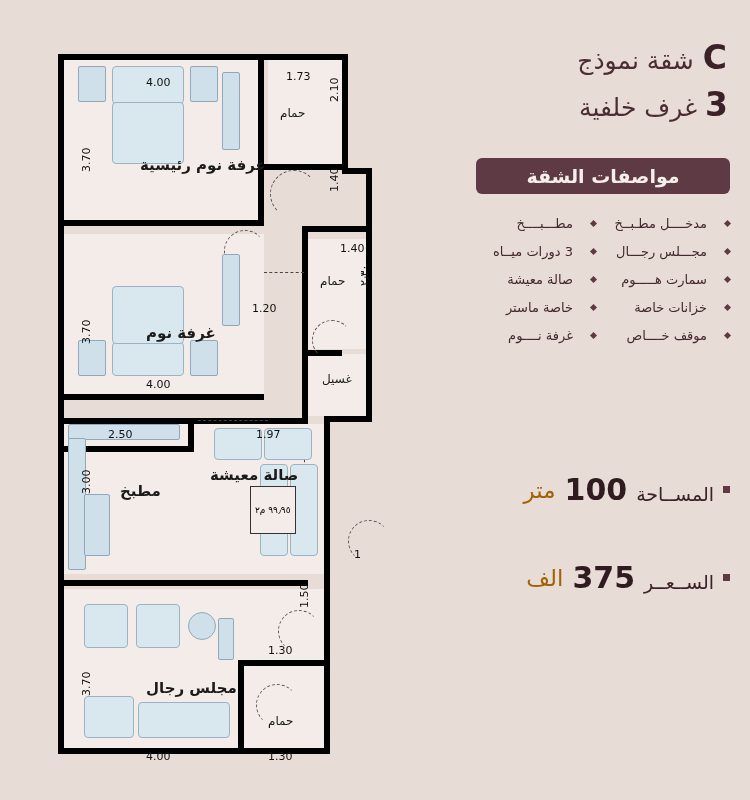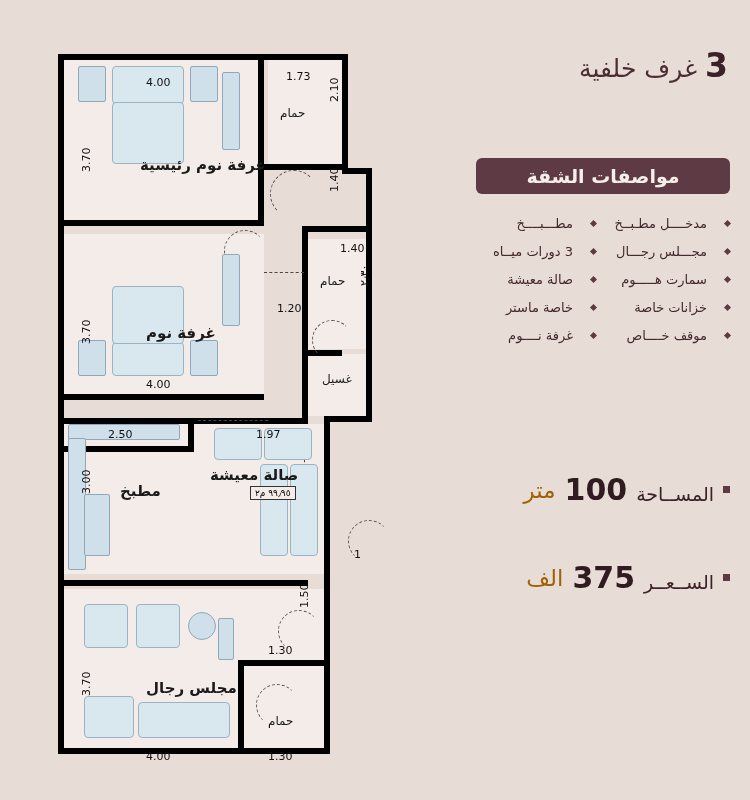--- a/index.html
+++ b/index.html
@@ -55,21 +55,21 @@
   .roomlbl{position:absolute;font-size:15px;color:#1a1a1a;direction:rtl;font-weight:bold;white-space:nowrap;}
   .roomlbl.sm{font-size:12px;font-weight:normal;}
   .dim{position:absolute;font-size:11px;color:#111;background:transparent;white-space:nowrap;}
   .dim.v{transform:rotate(-90deg);transform-origin:left top;}
   .furn{position:absolute;background:#cfe0ea;border:1px solid #8fa9ba;border-radius:2px;}
   .furn.soft{background:#d9e7ef;border-color:#9ab4c4;border-radius:4px;}
   .furn.round{border-radius:50%;}
   .door{position:absolute;border:1px dashed #444;border-radius:50%;border-color:#555 transparent transparent #555;}
   .dash{position:absolute;border-top:1px dashed #444;}
   .dash.v{border-top:none;border-left:1px dashed #444;}
-  .areatag{position:absolute;border:1px solid #333;padding:1px 4px;font-size:9px;background:#f4ece8;direction:rtl;}
+  .areatag{position:absolute;border:1px solid #333;padding:18px 4px;font-size:9px;background:#f4ece8;direction:rtl;}
 </style>
 </head>
 <body>
 
 <div id="page">
 
   <div class="plan">
 
     <div class="room" style="left:36px;top:36px;width:200px;height:160px;"></div>
     <div class="room" style="left:36px;top:210px;width:200px;height:160px;"></div>
@@ -154,37 +154,41 @@
     <div class="roomlbl sm" style="left:294px;top:348px;">غسيل</div>
     <div class="areatag" style="left:222px;top:462px;">٩٩٫٩٥ م٢</div>
 
     <div class="dim" style="left:118px;top:52px;">4.00</div>
     <div class="dim" style="left:258px;top:46px;">1.73</div>
     <div class="dim v" style="left:300px;top:78px;">2.10</div>
     <div class="dim v" style="left:52px;top:148px;">3.70</div>
     <div class="dim v" style="left:300px;top:168px;">1.40</div>
     <div class="dim" style="left:312px;top:218px;">1.40</div>
     <div class="dim v" style="left:330px;top:262px;">٢٫٣٠</div>
-    <div class="dim" style="left:249px;top:278px;text-align:right;">1.20</div>
+    <div class="dim" style="left:224px;top:278px;text-align:right;">1.20</div>
     <div class="dim v" style="left:52px;top:320px;">3.70</div>
     <div class="dim" style="left:118px;top:354px;">4.00</div>
     <div class="dim" style="left:80px;top:404px;">2.50</div>
     <div class="dim" style="left:228px;top:404px;">1.97</div>
     <div class="dim v" style="left:52px;top:470px;">3.00</div>
     <div class="dim v" style="left:270px;top:584px;">1.50</div>
     <div class="dim" style="left:326px;top:524px;">1</div>
     <div class="dim" style="left:240px;top:620px;">1.30</div>
     <div class="dim v" style="left:52px;top:672px;">3.70</div>
     <div class="dim" style="left:118px;top:726px;">4.00</div>
     <div class="dim" style="left:240px;top:726px;">1.30</div>
   </div>
 
   <div class="panel">
 
     <div class="title-block">
+      <div class="title-line1">
+        <span class="modelc">C</span>
+        <span>شقة نموذج</span>
+      </div>
       <div class="title-line2">
         <span class="num">3</span>
         <span>غرف خلفية</span>
       </div>
     </div>
 
     <div class="spec-banner">
       <span>مواصفات الشقة</span>
     </div>
 

